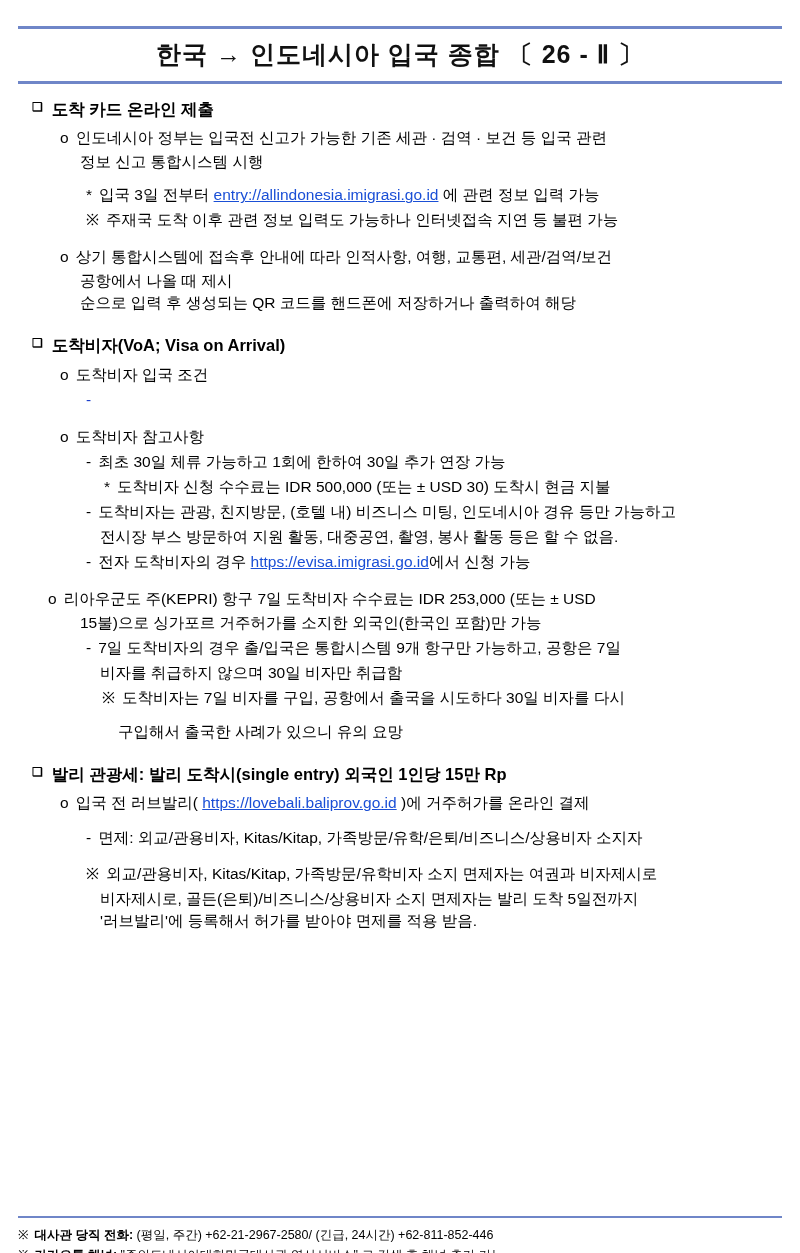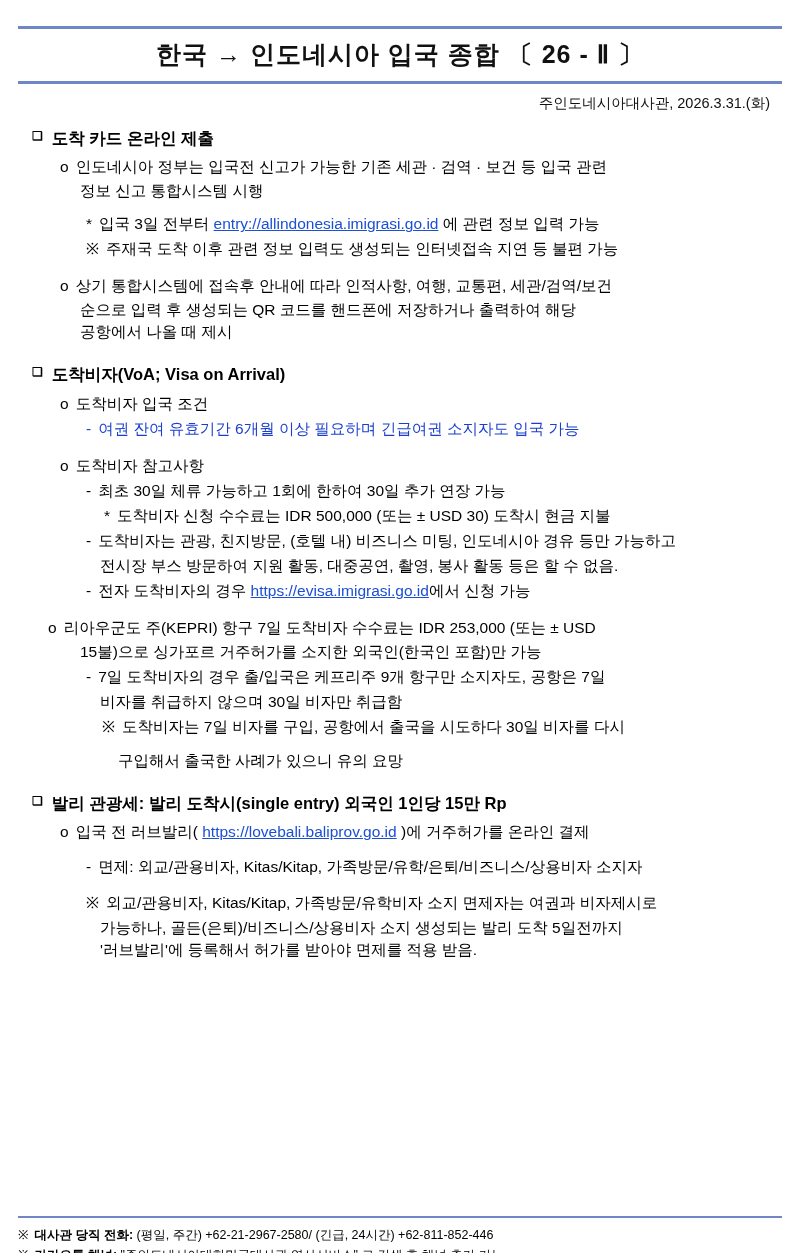--- a/index.html
+++ b/index.html
@@ -147,21 +147,20 @@
 </style>
 </head>
 <body>
 
 <div class="page">
 
   <div class="title-wrap">
     <div class="title">한국 → 인도네시아 입국 종합 〔 26 - Ⅱ 〕</div>
   </div>
 
-  <div class="subline">주인도네시아대사관, 2026.3.31.(화)</div>
 
   <div class="content">
 
     <div class="sec-head">
       <span class="sq">❑</span>
       <span>도착 카드 온라인 제출</span>
     </div>
 
     <div class="lvl-o">
       <span class="mk">o</span>
@@ -173,46 +172,45 @@
 
     <div class="lvl-star">
       <span class="mk">*</span>
       <span class="txt">
         <span>입국 3일 전부터 </span><span class="link">entry://allindonesia.imigrasi.go.id</span><span> 에 관련 정보 입력 가능</span>
       </span>
     </div>
 
     <div class="lvl-note">
       <span class="mk">※</span>
-      <span class="txt">주재국 도착 이후 관련 정보 입력도 생성되는 인터넷접속 지연 등 불편 가능</span>
+      <span class="txt">주재국 도착 이후 관련 정보 입력도 가능하나 인터넷접속 지연 등 불편 가능</span>
     </div>
 
     <div class="gap-s"></div>
 
     <div class="lvl-o">
       <span class="mk">o</span>
       <span class="txt">상기 통합시스템에 접속후 안내에 따라 인적사항, 여행, 교통편, 세관/검역/보건</span>
     </div>
+    <div class="indent-1">공항에서 나올 때 제시</div>
     <div class="indent-1">순으로 입력 후 생성되는 QR 코드를 핸드폰에 저장하거나 출력하여 해당</div>
-    <div class="indent-1">공항에서 나올 때 제시</div>
 
     <div class="gap-l"></div>
 
     <div class="sec-head">
       <span class="sq">❑</span>
       <span>도착비자(VoA; Visa on Arrival)</span>
     </div>
 
     <div class="lvl-o">
       <span class="mk">o</span>
       <span class="txt">도착비자 입국 조건</span>
     </div>
     <div class="lvl-dash">
       <span class="mk blue">-</span>
-      <span class="txt blue">여권 잔여 유효기간 6개월 이상 필요하며 긴급여권 소지자도 입국 가능</span>
     </div>
 
     <div class="gap-s"></div>
 
     <div class="lvl-o">
       <span class="mk">o</span>
       <span class="txt">도착비자 참고사항</span>
     </div>
     <div class="lvl-dash">
       <span class="mk">-</span>
@@ -236,21 +234,21 @@
 
     <div class="gap-s"></div>
 
     <div class="lvl-o lvl-o2">
       <span class="mk">o</span>
       <span class="txt">리아우군도 주(KEPRI) 항구 7일 도착비자 수수료는 IDR 253,000 (또는 ± USD</span>
     </div>
     <div class="indent-1">15불)으로 싱가포르 거주허가를 소지한 외국인(한국인 포함)만 가능</div>
     <div class="lvl-dash">
       <span class="mk">-</span>
-      <span class="txt">7일 도착비자의 경우 출/입국은 케프리주 9개 항구만 소지자도, 공항은 7일</span>
+      <span class="txt">7일 도착비자의 경우 출/입국은 통합시스템 9개 항구만 가능하고, 공항은 7일</span>
     </div>
     <div class="indent-2">비자를 취급하지 않으며 30일 비자만 취급함</div>
     <div class="lvl-note deep">
       <span class="mk">※</span>
       <span class="txt">도착비자는 7일 비자를 구입, 공항에서 출국을 시도하다 30일 비자를 다시</span>
     </div>
     <div class="indent-3">구입해서 출국한 사례가 있으니 유의 요망</div>
 
     <div class="gap-l"></div>
 
@@ -272,21 +270,21 @@
       <span class="mk">-</span>
       <span class="txt">면제: 외교/관용비자, Kitas/Kitap, 가족방문/유학/은퇴/비즈니스/상용비자 소지자</span>
     </div>
 
     <div class="gap-s"></div>
 
     <div class="lvl-note">
       <span class="mk">※</span>
       <span class="txt">외교/관용비자, Kitas/Kitap, 가족방문/유학비자 소지 면제자는 여권과 비자제시로</span>
     </div>
-    <div class="indent-2">가능하나, 골든(은퇴)/비즈니스/상용비자 소지 생성되는 발리 도착 5일전까지</div>
+    <div class="indent-2">비자제시로, 골든(은퇴)/비즈니스/상용비자 소지 면제자는 발리 도착 5일전까지</div>
     <div class="indent-2">'러브발리'에 등록해서 허가를 받아야 면제를 적용 받음.</div>
 
   </div>
 
   <div class="footer">
     <div class="frow">
       <span class="fmk">※</span>
       <span><b>대사관 당직 전화:</b>
       <span>(평일, 주간) +62-21-2967-2580/ (긴급, 24시간) +62-811-852-446</span></span>
     </div>

